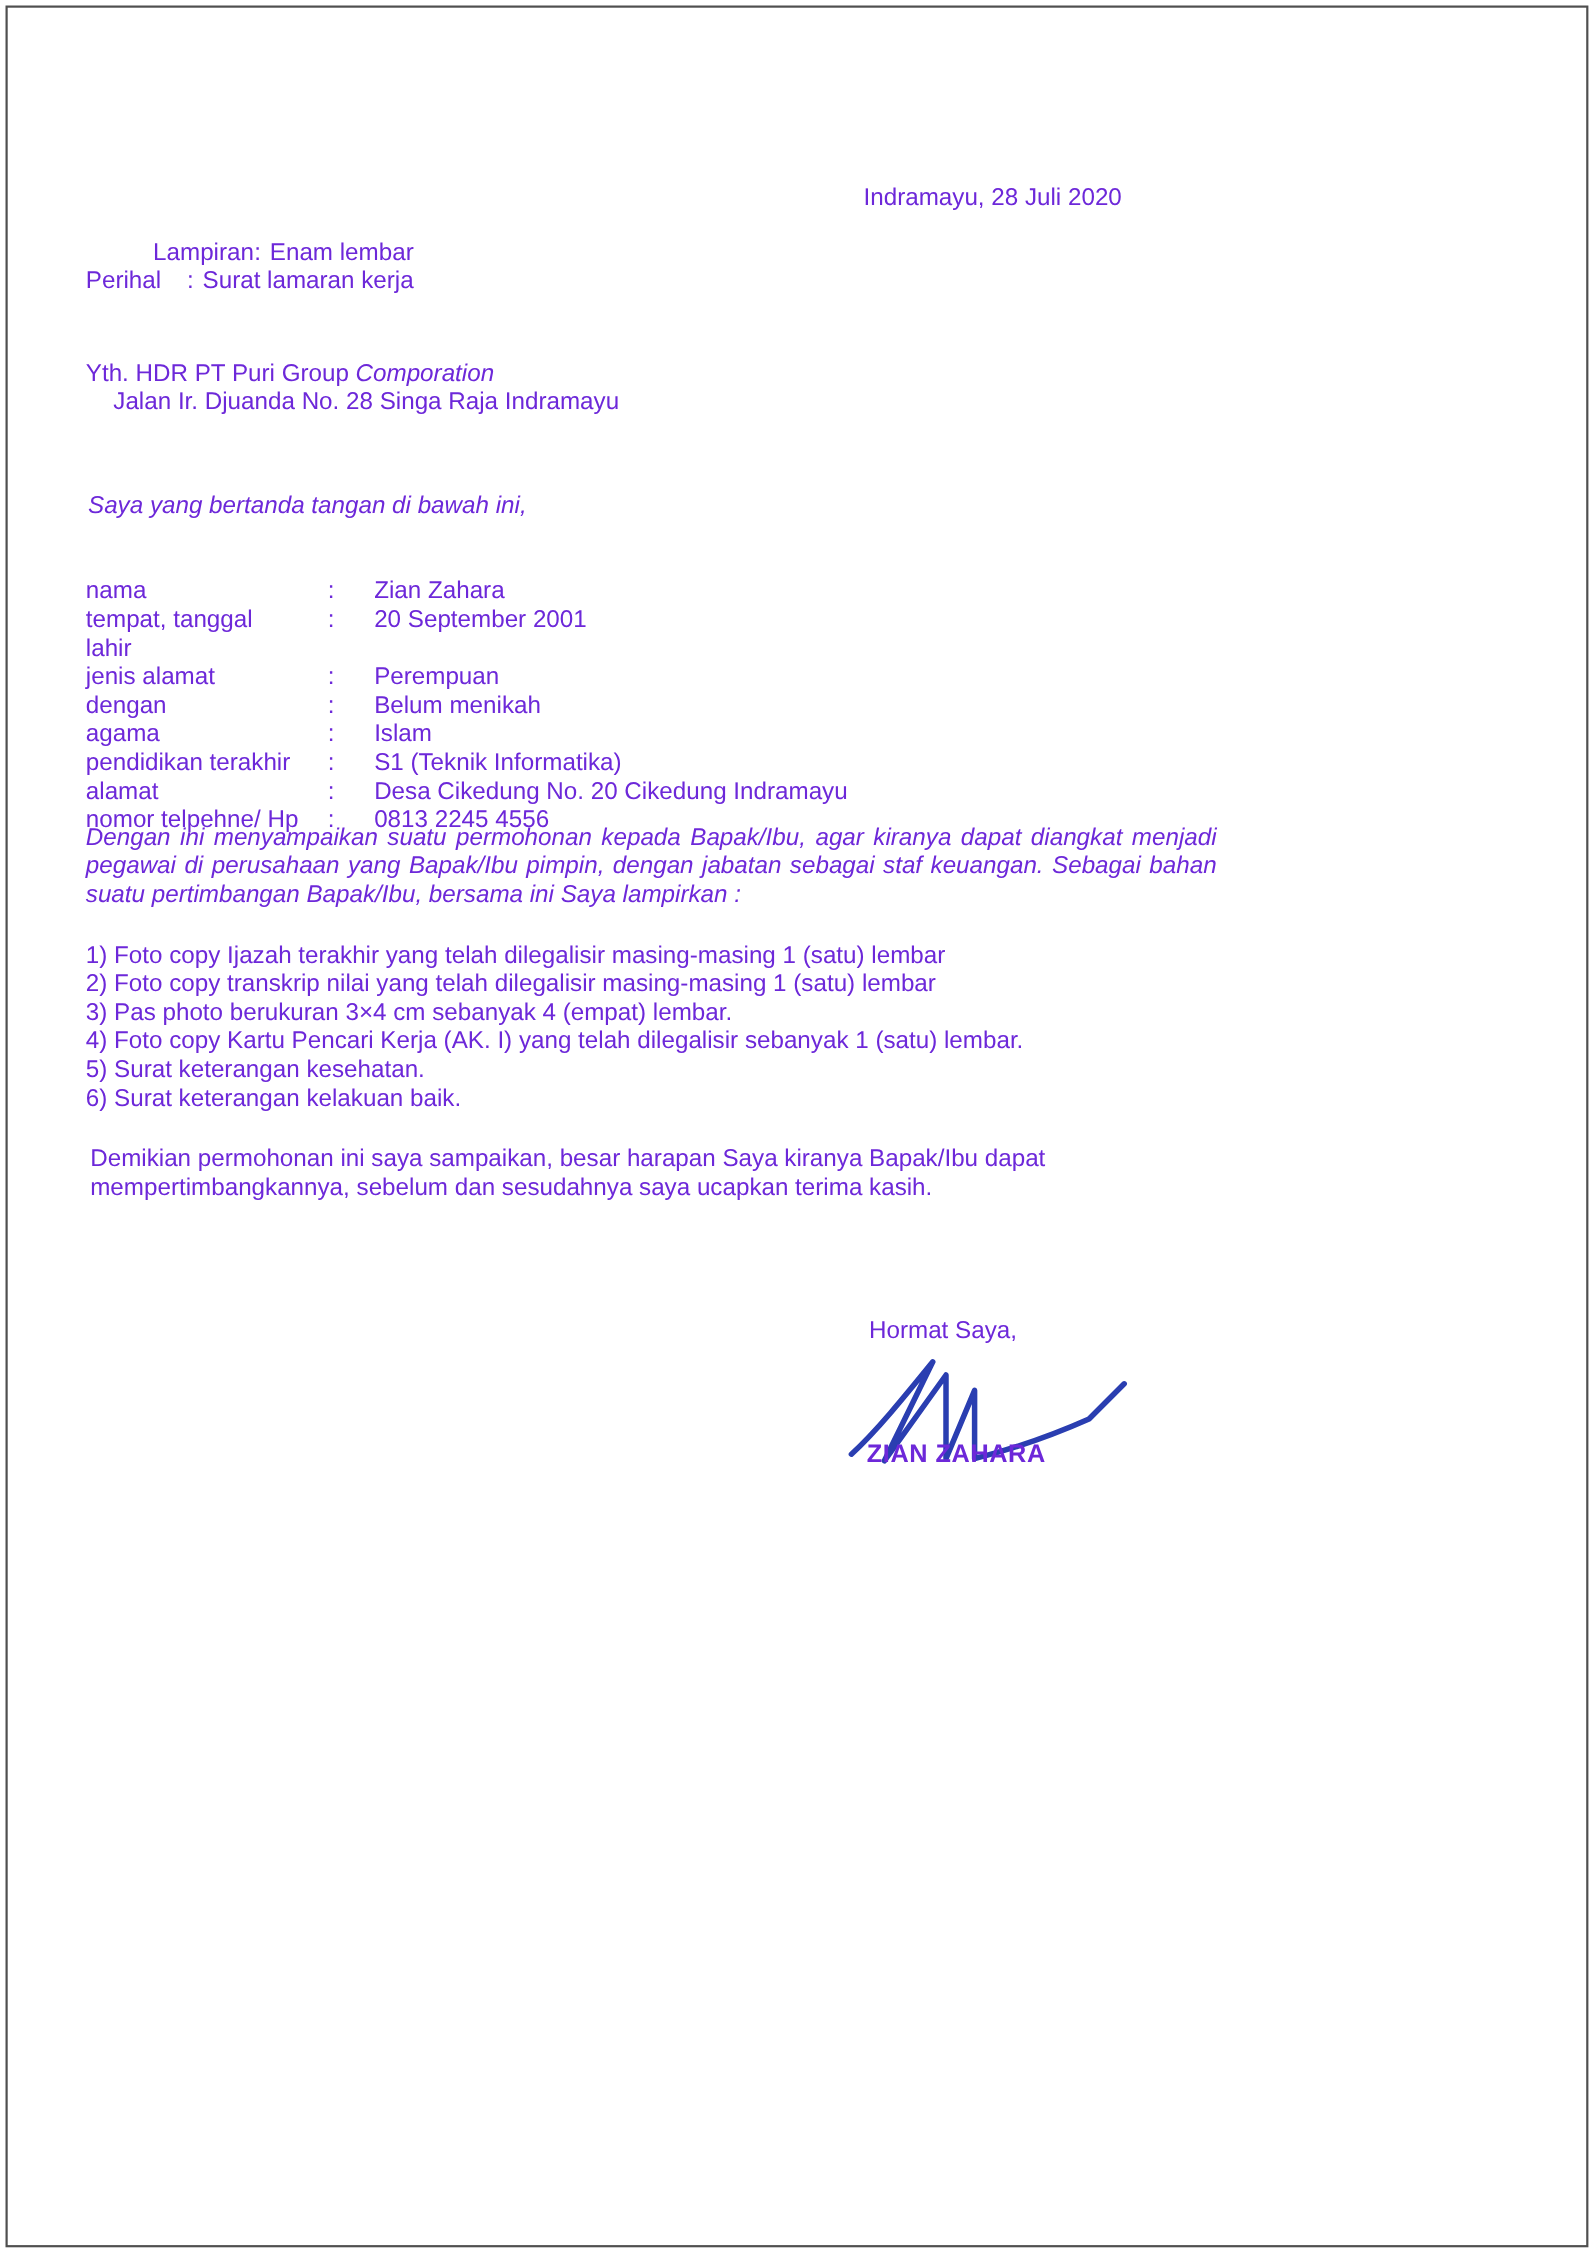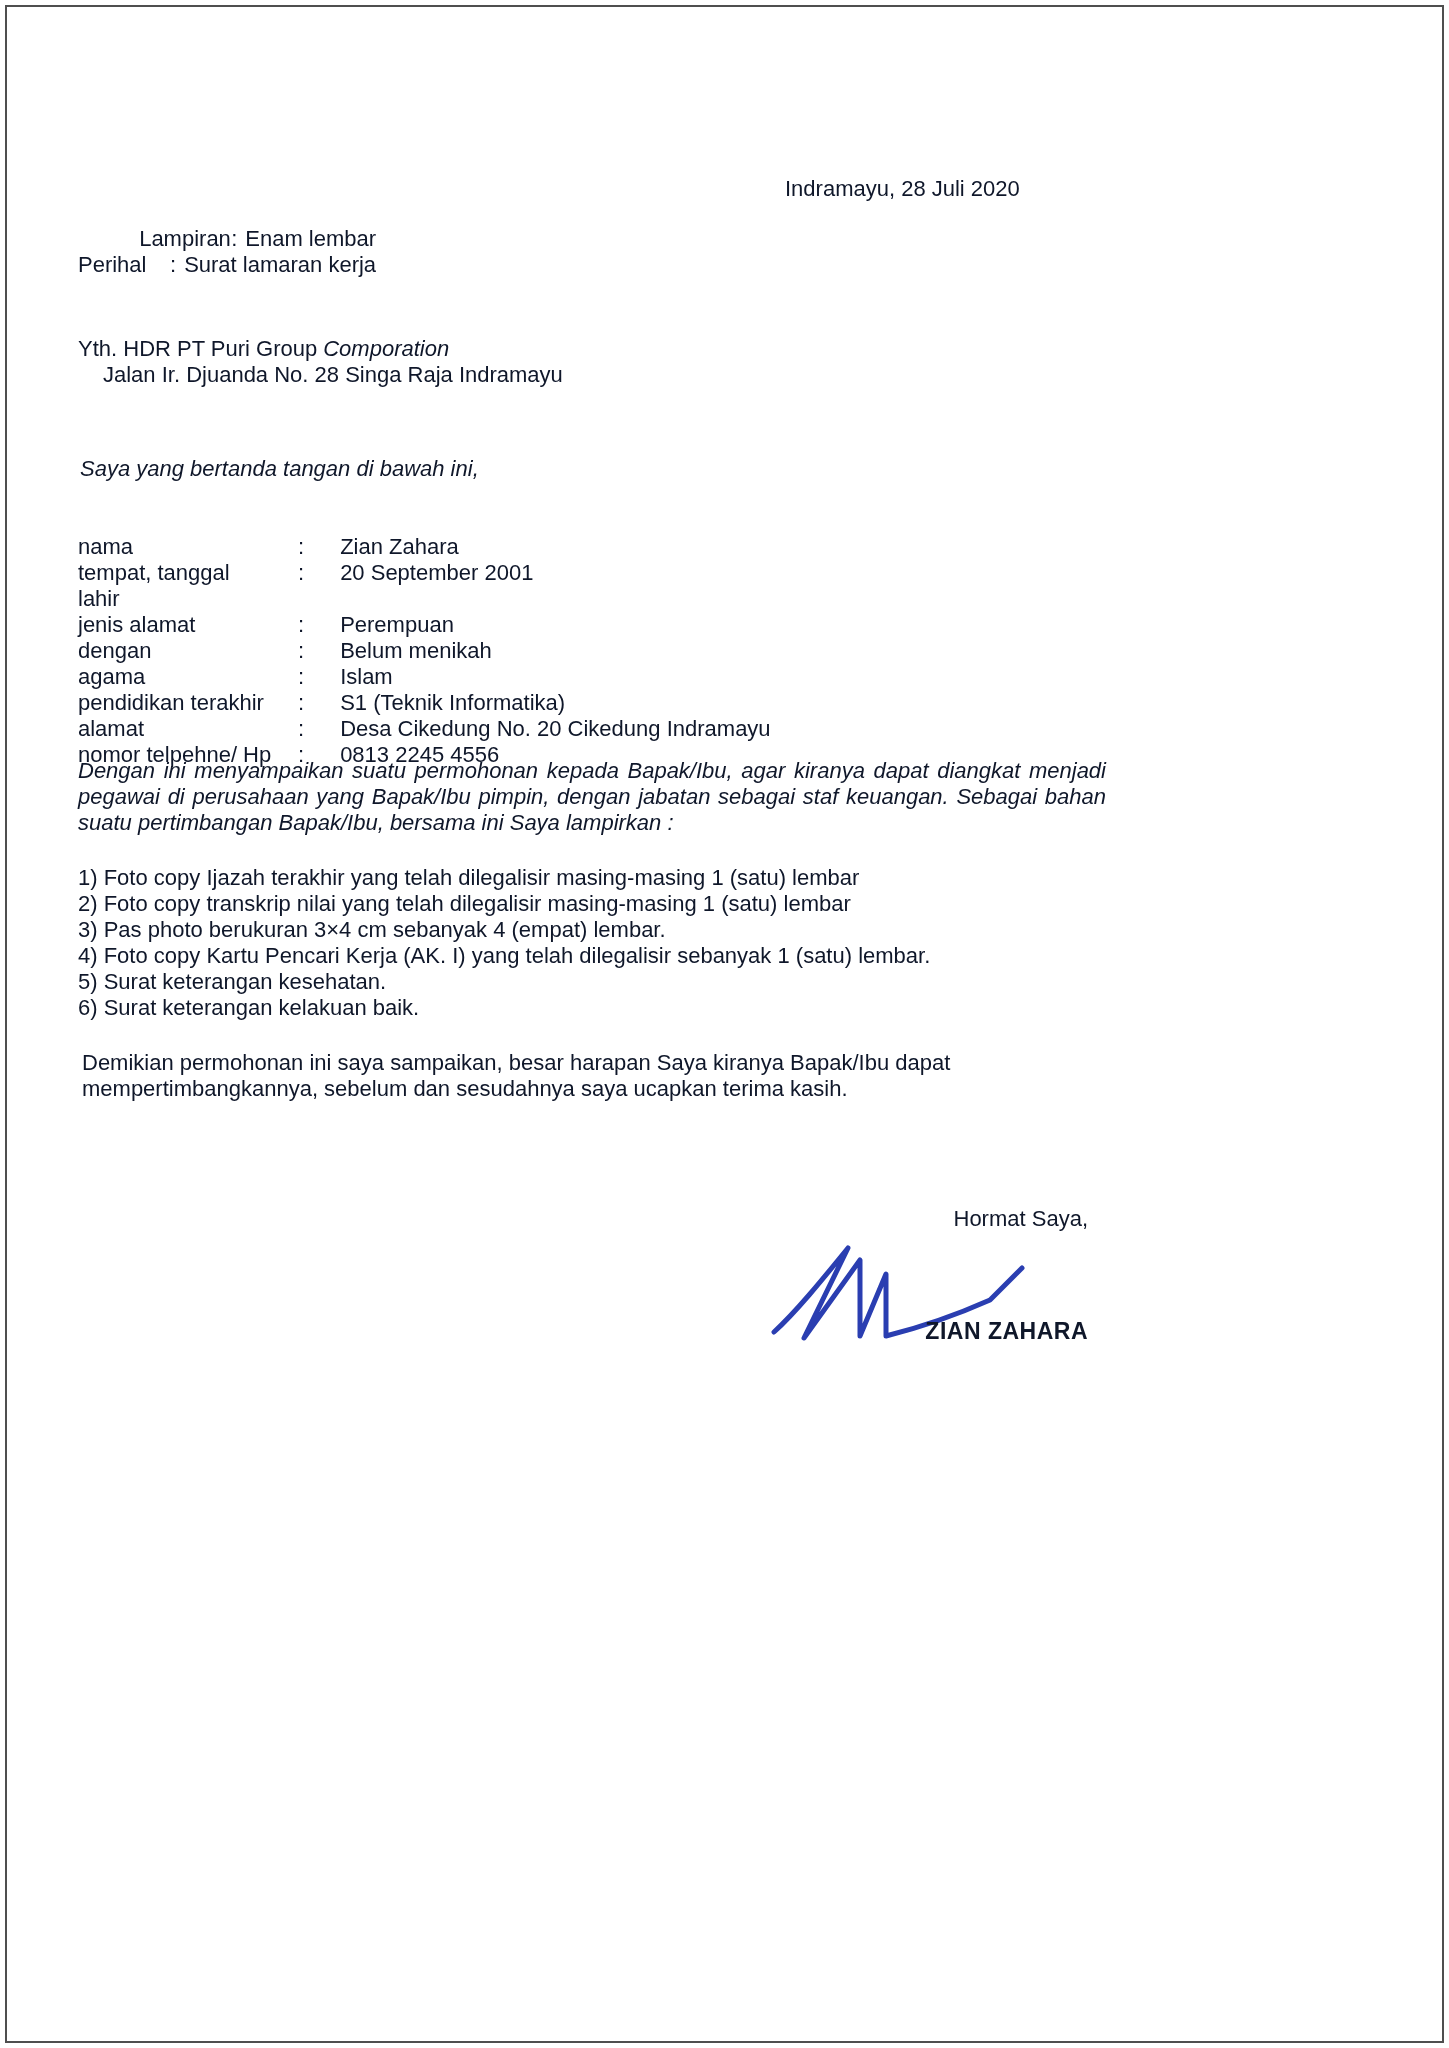--- a/index.html
+++ b/index.html
@@ -21,22 +21,21 @@
   }
   .frame {
     position: absolute;
     inset: 5px;
     border: 2px solid #4f4f4f;
     pointer-events: none;
   }
   .txt {
     font-size: 22px;
     line-height: 26px;
-    color: #0f172a;
-    margin-top: 10px;
+    color: #6d28d9;
   }
   .date-line {
     position: absolute;
     top: 166px;
     left: 785px;
     white-space: nowrap;
   }
   .meta-block {
     position: absolute;
     top: 216px;
@@ -94,21 +93,20 @@
     top: 1040px;
     left: 82px;
     width: 950px;
   }
 
   .signature-block {
     position: absolute;
     top: 1196px;
     left: 788px;
     width: 300px;
-    text-align: right;
   }
   .signature-salutation { margin-left: 2px; }
   .signature-scribble {
     display: block;
     margin-top: 6px;
     margin-left: -22px;
   }
   .signature-name {
     font-weight: bold;
     font-size: 23px;

